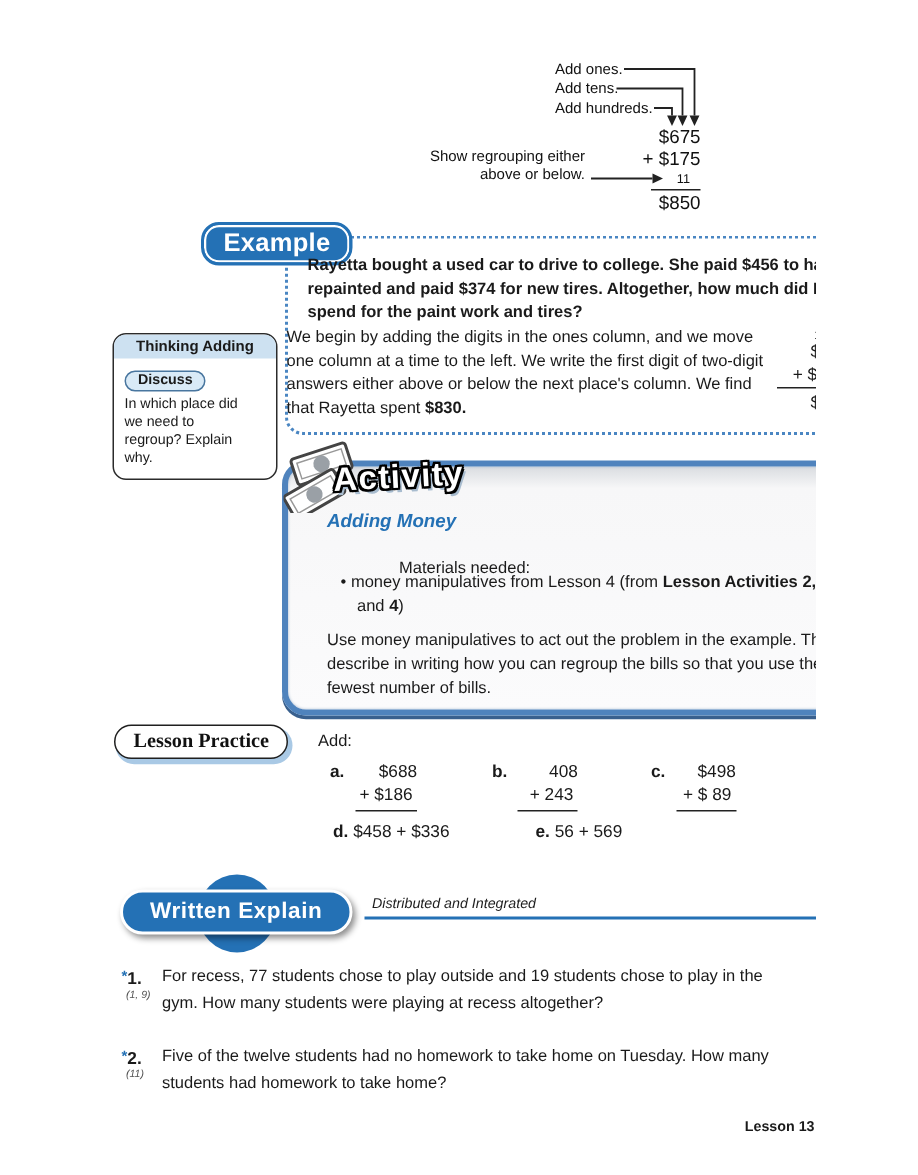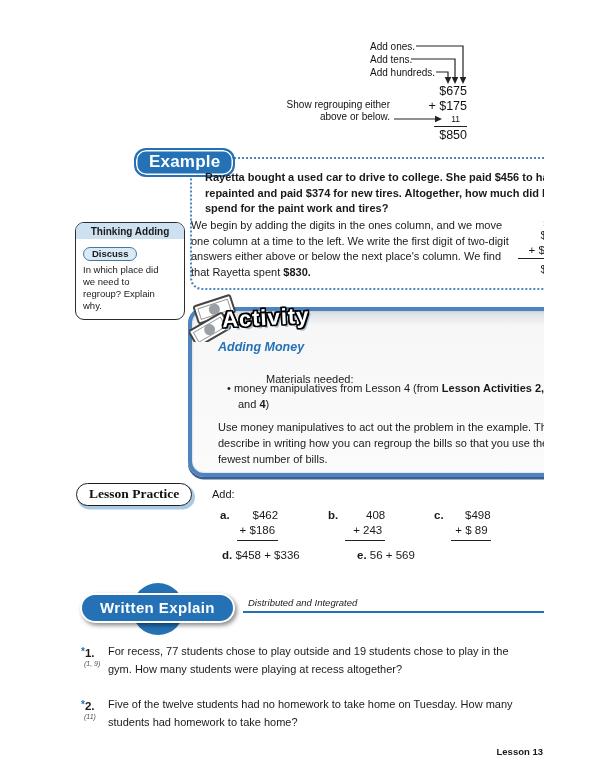--- a/index.html
+++ b/index.html
@@ -185,21 +185,21 @@
   <div class="abs" id="activity-materials">Materials needed:</div>
   <div class="abs" id="activity-bullet"><span>•</span> <span>money manipulatives from Lesson 4 (from </span><b>Lesson Activities 2, 3,</b><span> and </span><b>4</b><span>)</span></div>
   <div class="abs" id="lesson-practice-badge">Lesson Practice</div>
 
   <div class="abs" id="activity-paragraph">Use money manipulatives to act out the problem in the example. Then describe in writing how you can regroup the bills so that you use the fewest number of bills.</div>
   <div class="abs" id="lp-instruction">Add:</div>
 
   <div class="abs vproblem" id="vp-a">
     <span class="vp-label">a.</span>
     <span class="vp-stack">
-      <div class="vp-top">$462</div>
+      <div class="vp-top">$688</div>
       <div class="vp-bottom">+ $186</div>
     </span>
   </div>
   <div class="abs vproblem" id="vp-b">
     <span class="vp-label">b.</span>
     <span class="vp-stack">
       <div class="vp-top">408</div>
       <div class="vp-bottom">+ 243</div>
     </span>
   </div>

